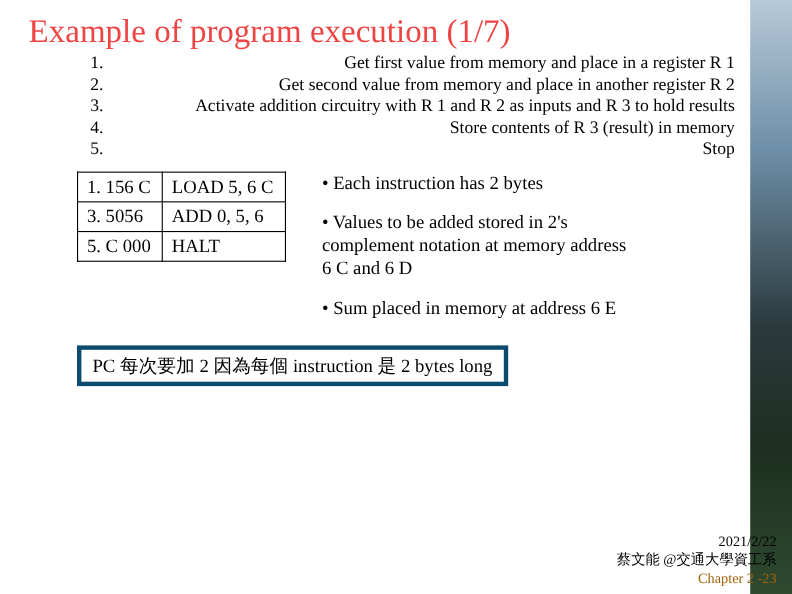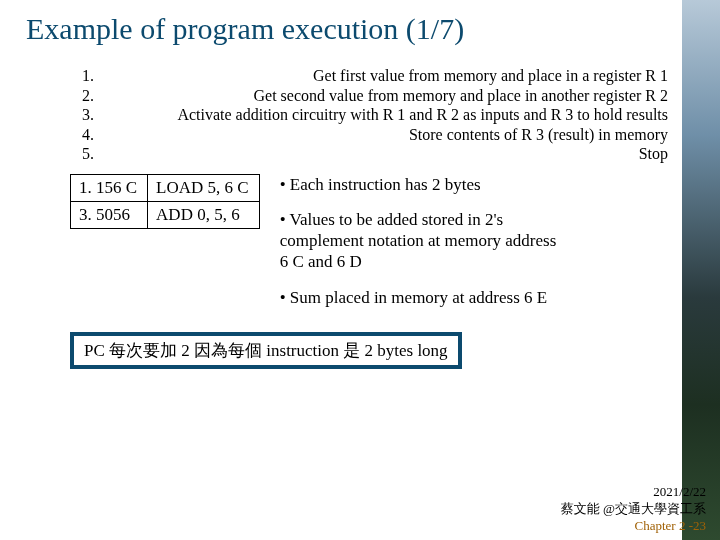--- a/index.html
+++ b/index.html
@@ -26,23 +26,23 @@
   }
   .slide {
     position: relative;
     z-index: 1;
     padding: 8px 26px 0 26px;
     box-sizing: border-box;
     height: 100%;
   }
   h1.title {
     font-weight: normal;
-    color: #0c4a6e;
+    color: #ef4444;
     font-size: 30px;
-    margin: 4px 0 20px 0;
+    margin: 4px 0 2px 0;
   }
   .body {
     margin-left: 44px;
     margin-right: 26px;
   }
   .subtitle {
     font-weight: bold;
     font-size: 18px;
     margin-bottom: 2px;
   }
@@ -52,21 +52,21 @@
     font-size: 16px;
     text-align: right;
   }
   ol.steps li {
     padding-left: 6px;
     margin-bottom: 0;
     line-height: 1.22;
   }
   .two-col {
     display: flex;
-    gap: 20px;
+    gap: 33px;
     align-items: flex-start;
     margin-top: 8px;
   }
   table.instr {
     border-collapse: collapse;
     font-size: 17px;
   }
   table.instr td {
     border: 1px solid #000;
     padding: 3px 10px 3px 8px;
@@ -128,20 +128,24 @@
       <table class="instr">
         <tbody>
             <tr>
           <td>1. 156 C</td>
           <td>LOAD 5, 6 C</td>
         </tr>
         <tr>
           <td>3. 5056</td>
           <td>ADD 0, 5, 6</td>
         </tr>
+        <tr>
+          <td>5. C 000</td>
+          <td>HALT</td>
+        </tr>
       </tbody>
         </table>
 
       <div class="notes">
         <p>• Each instruction has 2 bytes</p>
         <p>• Values to be added stored in 2's complement notation at memory address 6 C and 6 D</p>
         <p>• Sum placed in memory at address 6 E</p>
       </div>
     </div>
   </div>

